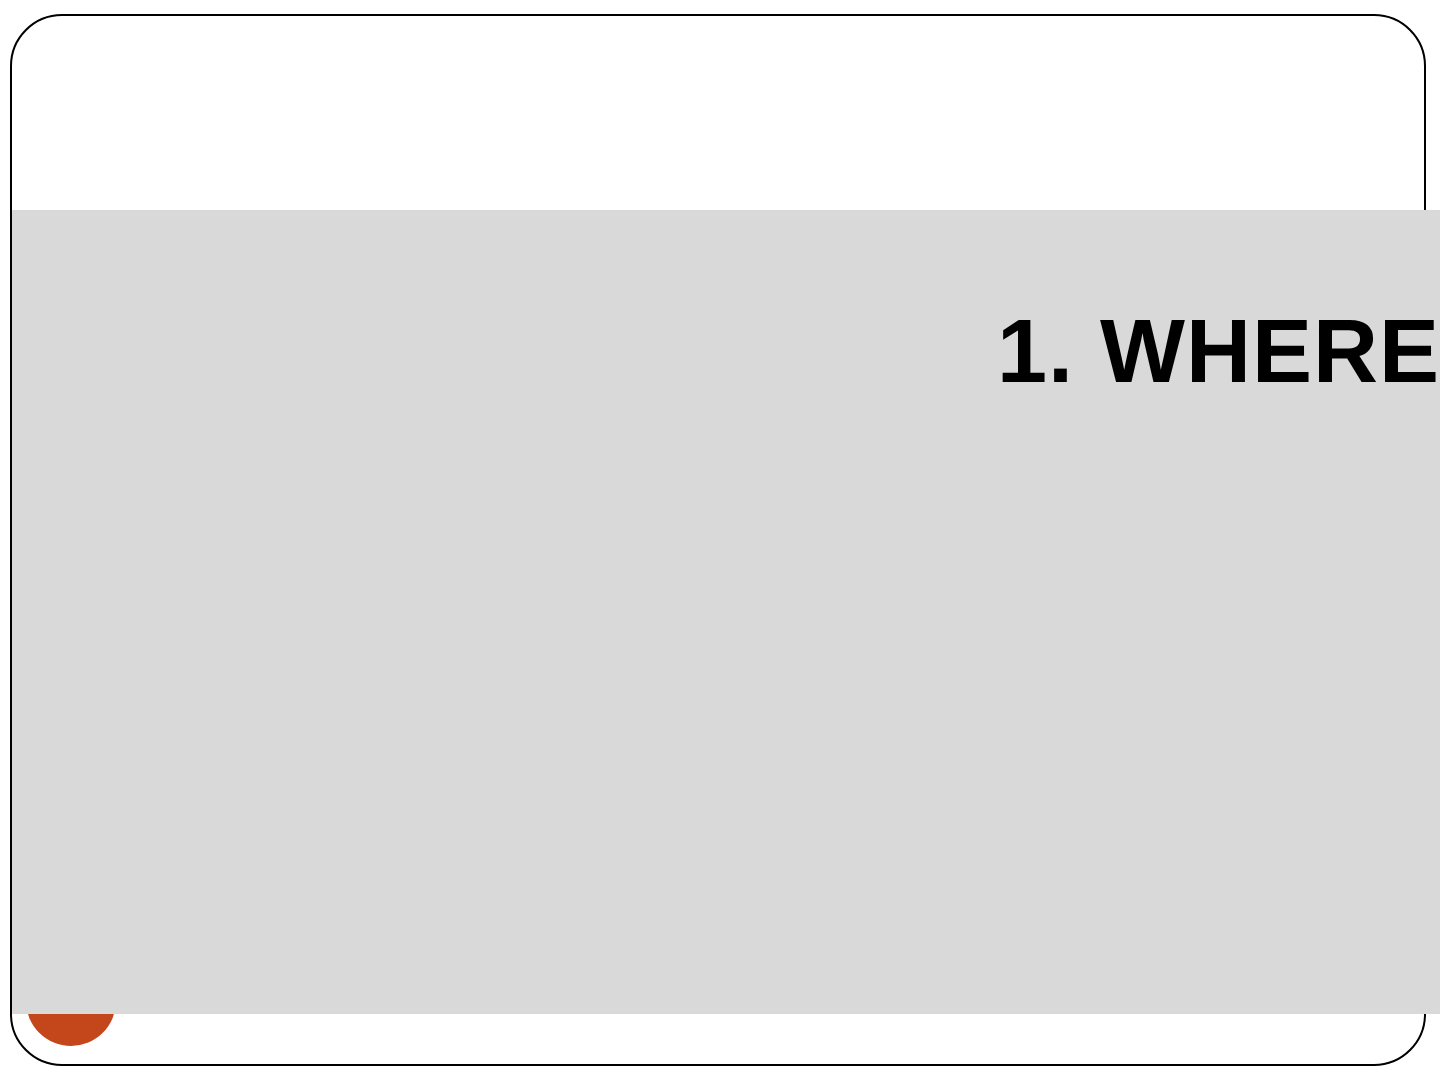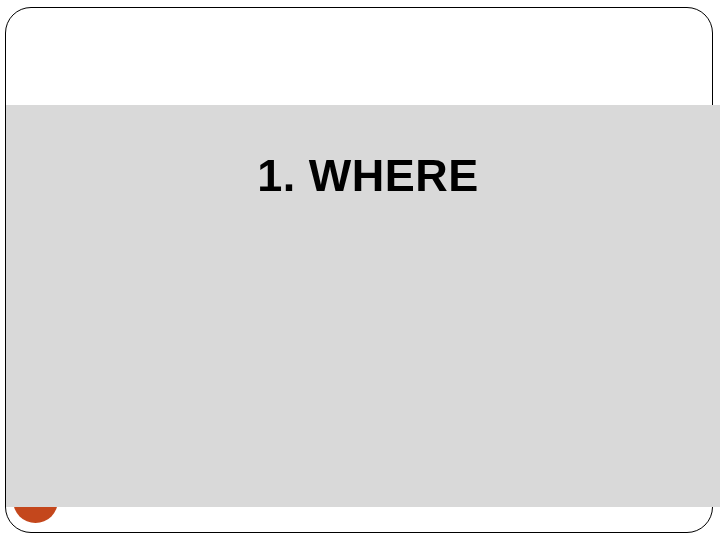--- a/index.html
+++ b/index.html
@@ -63,21 +63,21 @@
     height: 402px;
     background: #d9d9d9;
   }
 
   
   #content-heading {
     position: absolute;
     left: 0;
     top: 48px;
     width: 100%;
-    text-align: center;
+    text-align: right;
     font-size: 45px;
     font-weight: bold;
     color: #000000;
     letter-spacing: 0.5px;
     line-height: 1.0;
     
     padding-left: 10px;
     box-sizing: border-box;
   }
 

